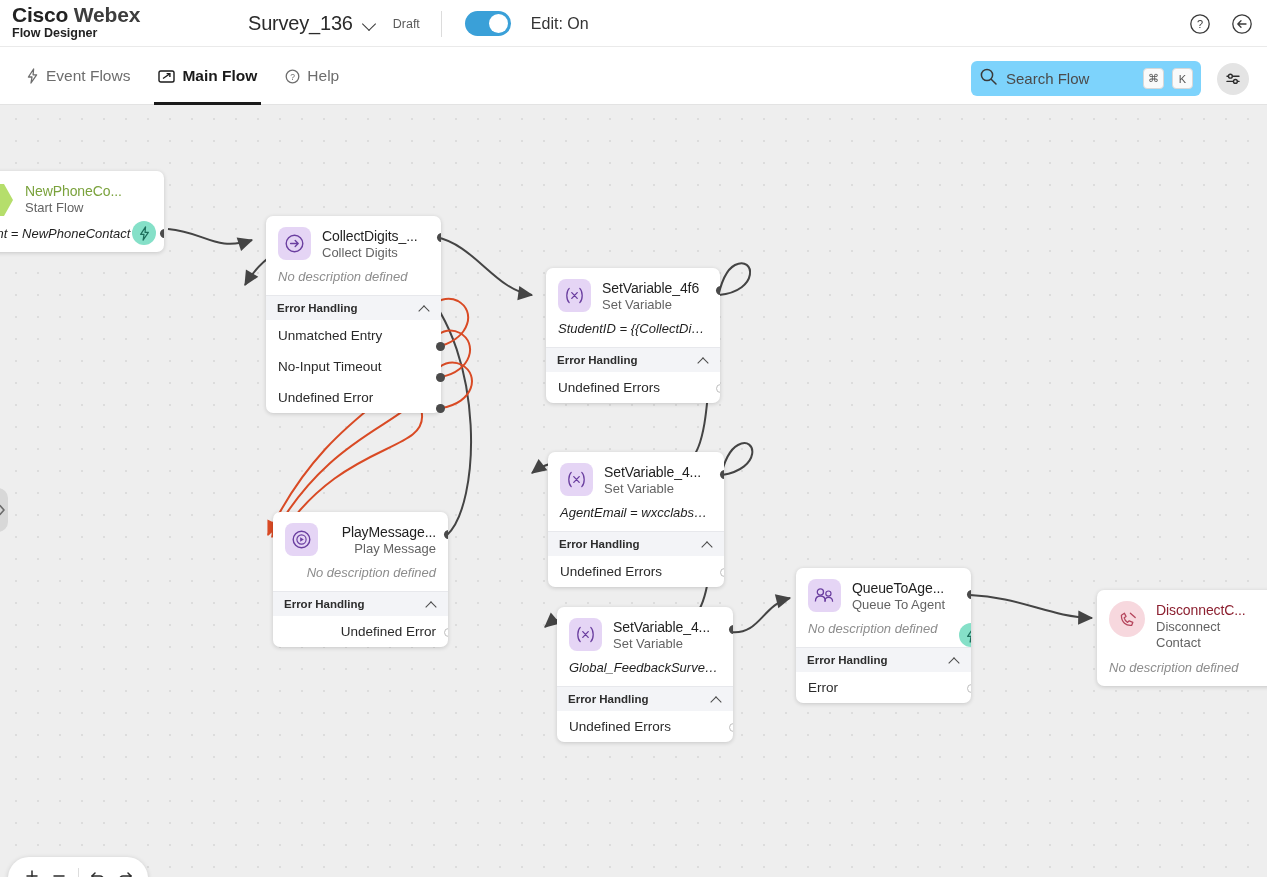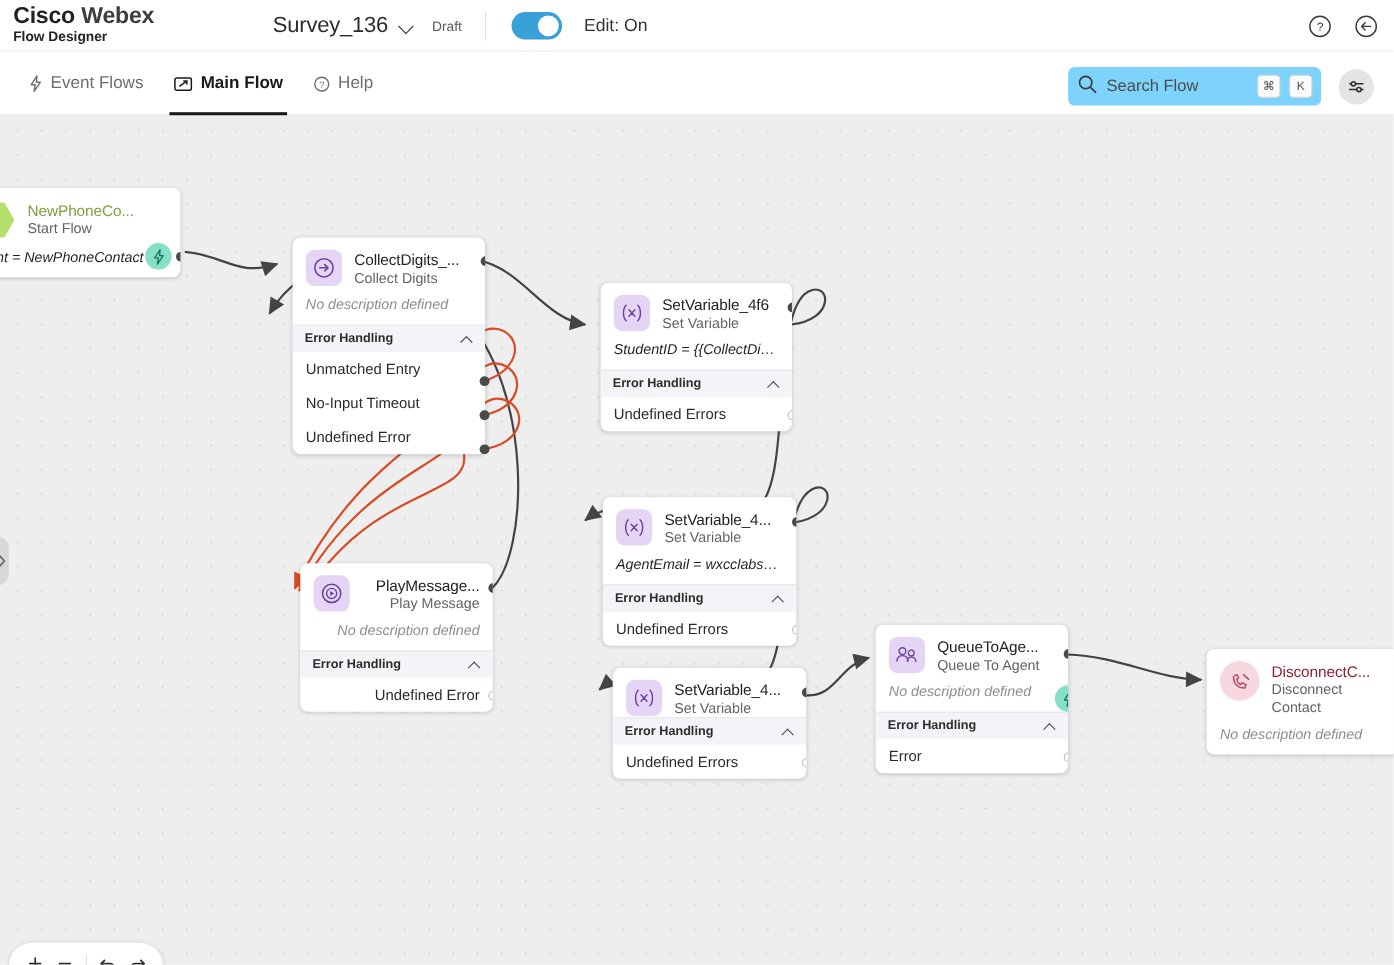--- a/index.html
+++ b/index.html
@@ -343,21 +343,21 @@
     </div>
     <div class="eh-item">Unmatched Entry</div>
     <div class="eh-item">No-Input Timeout</div>
     <div class="eh-item">Undefined Error</div>
     <div class="port" style="right:-5px; top:17px;"></div>
   </div>
   <div class="port" style="position:absolute; left:436px; top:237px;"></div>
   <div class="port" style="position:absolute; left:436px; top:268px;"></div>
   <div class="port" style="position:absolute; left:436px; top:299px;"></div>
 
-  <div class="node" style="left:546px; top:152px; width:174px;">
+  <div class="node" style="left:546px; top:163px; width:174px;">
     <div class="node-head">
       <div class="node-ico">
         <svg width="23" height="17" viewBox="0 0 23 17">
             <path d="M6.2 1.4 C3 4.5 3 12.5 6.2 15.6" fill="none" stroke="#6b3fa0" stroke-width="1.3" stroke-linecap="round"></path>
             <path d="M16.8 1.4 C20 4.5 20 12.5 16.8 15.6" fill="none" stroke="#6b3fa0" stroke-width="1.3" stroke-linecap="round"></path>
             <path d="M8.8 5.6 L14.2 11.4 M14.2 5.6 L8.8 11.4" stroke="#6b3fa0" stroke-width="1.3" stroke-linecap="round"></path>
           </svg>
       </div>
       <div class="node-titles" style="width:108px;">
         <div class="node-title">SetVariable_4f6</div>
@@ -405,20 +405,21 @@
             <path d="M6.2 1.4 C3 4.5 3 12.5 6.2 15.6" fill="none" stroke="#6b3fa0" stroke-width="1.3" stroke-linecap="round"></path>
             <path d="M16.8 1.4 C20 4.5 20 12.5 16.8 15.6" fill="none" stroke="#6b3fa0" stroke-width="1.3" stroke-linecap="round"></path>
             <path d="M8.8 5.6 L14.2 11.4 M14.2 5.6 L8.8 11.4" stroke="#6b3fa0" stroke-width="1.3" stroke-linecap="round"></path>
           </svg>
       </div>
       <div class="node-titles" style="width:110px;">
         <div class="node-title">SetVariable_4...</div>
         <div class="node-sub">Set Variable</div>
       </div>
     </div>
+    <div class="node-desc dark">Global_FeedbackSurveyO...</div>
     <div class="eh-head">
       <span class="eh-title">Error Handling</span>
       <span class="chev-up"></span>
     </div>
     <div class="eh-item">Undefined Errors</div>
     <div class="port" style="right:-5px; top:18px;"></div>
     <div class="port hollow" style="right:-5px; bottom:10px;"></div>
   </div>
 
   <div class="node" style="left:273px; top:407px; width:175px;text-align:right;">

